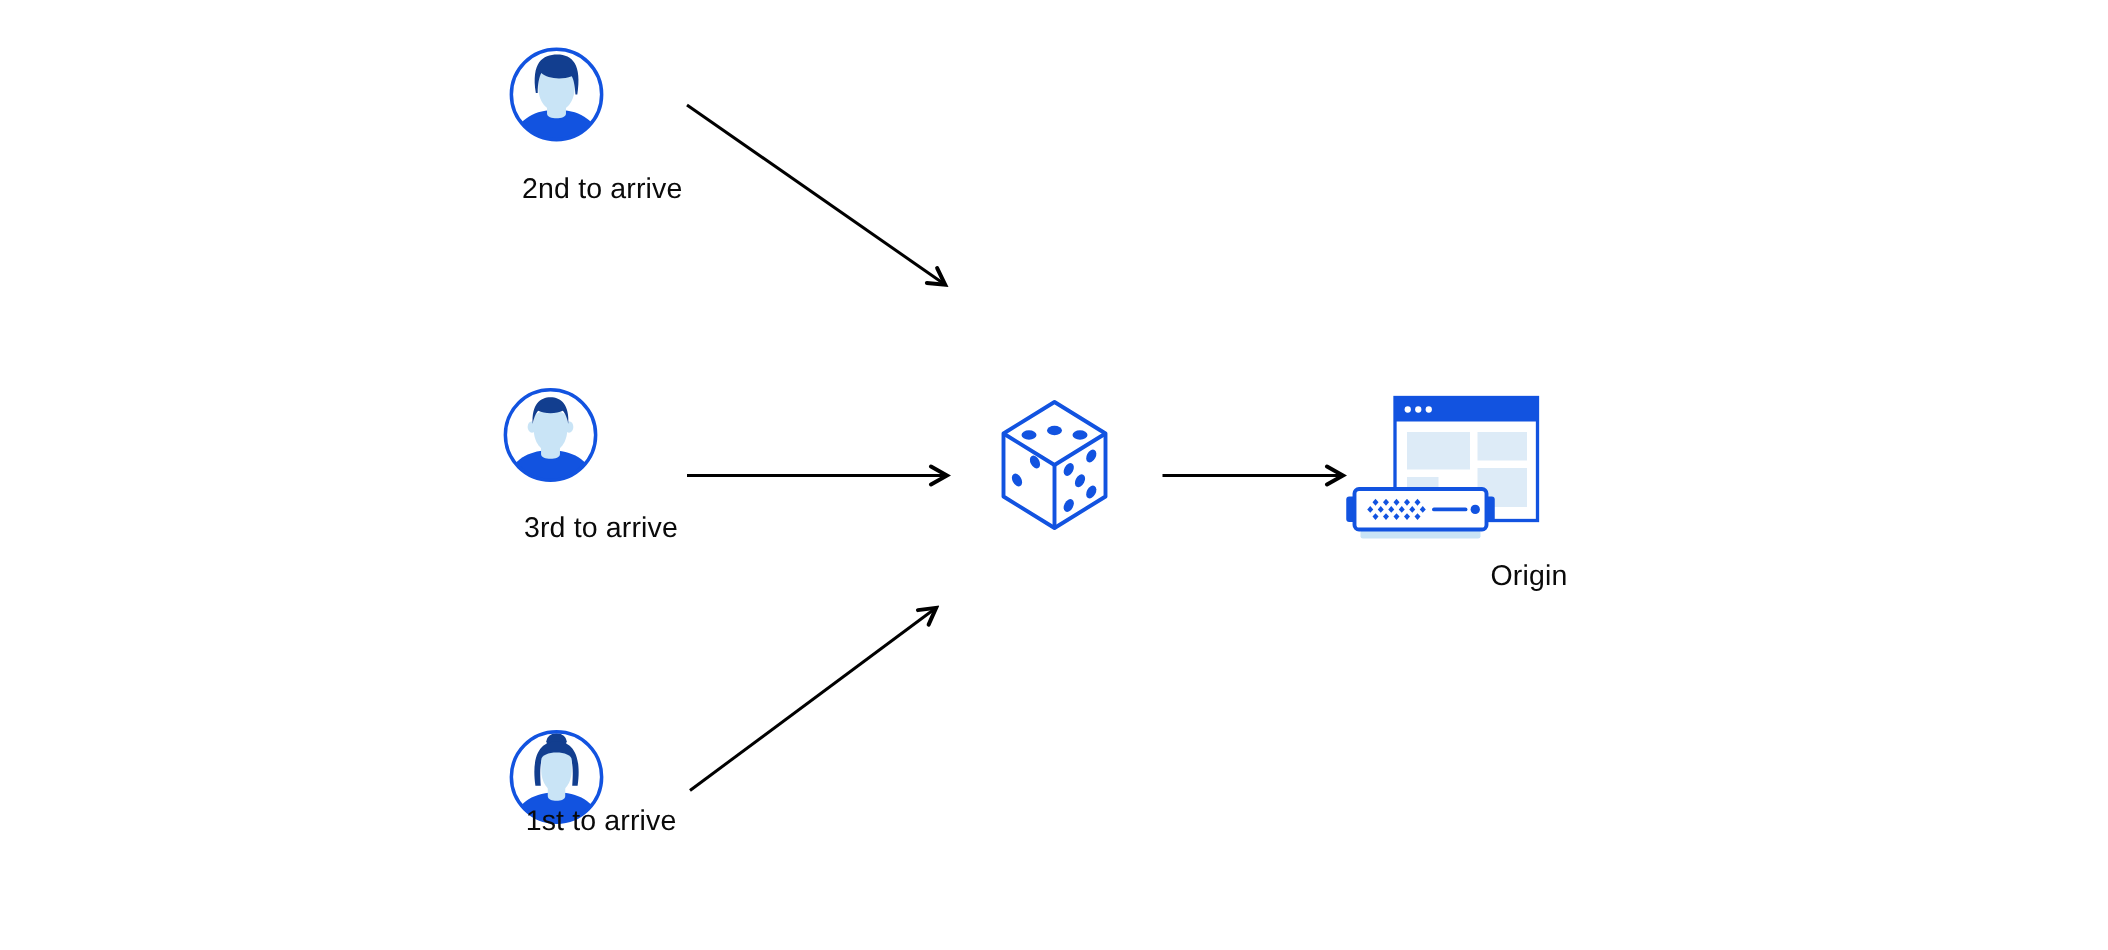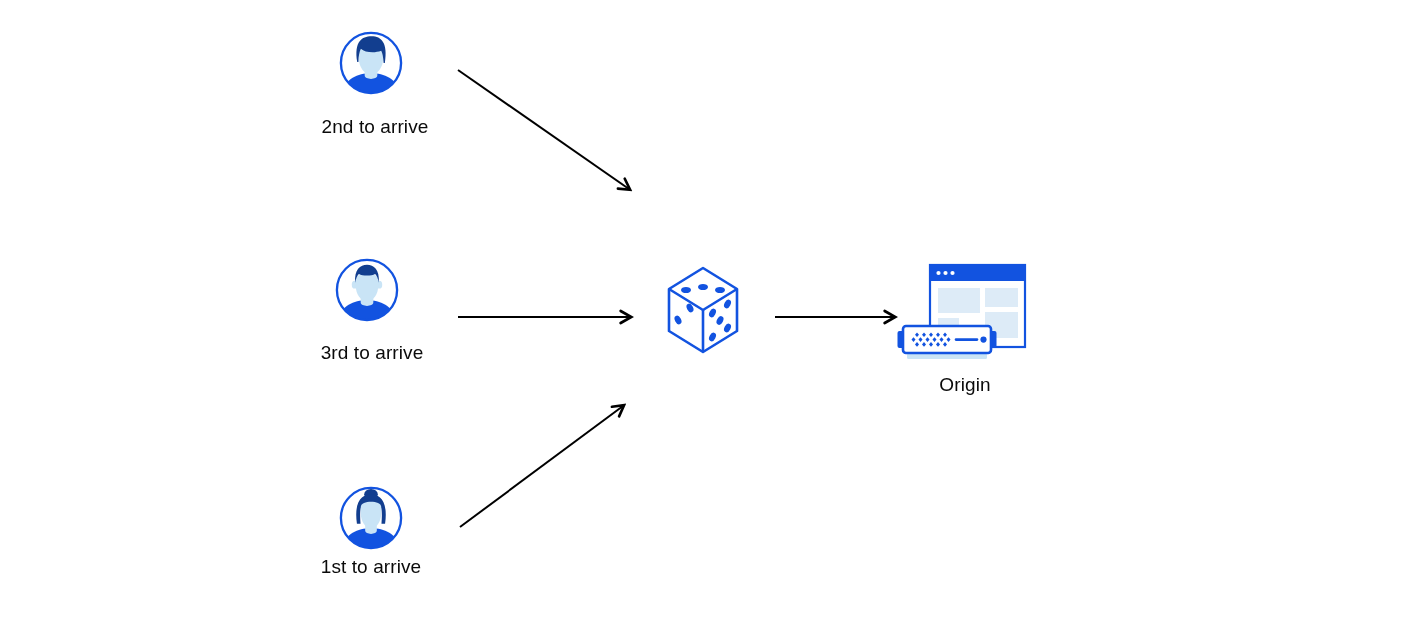--- a/index.html
+++ b/index.html
@@ -17,21 +17,21 @@
   .canvas{
     position:relative;
     width:1405px;height:633px;
     background:var(--page-bg);
     overflow:hidden;
   }
   .abs{position:absolute;}
   .node-label{
     position:absolute;
     width:160px;
-    text-align:center;
+    text-align:right;
     font-size:19px;
     color:var(--label-text);
     letter-spacing:.1px;
   }
   
   .f-white{fill:#ffffff}
   .f-blue{fill:var(--primary-blue)}
   .f-dark{fill:var(--dark-blue)}
   .f-light{fill:var(--light-blue)}
   .f-pale{fill:var(--pale-blue)}
@@ -106,21 +106,21 @@
       <g clip-path="url(#clipC)">
         <path class="f-blue" d="M3 68 C6 51 19 44.5 34 44.5 C49 44.5 62 51 65 68 Z"></path>
         <ellipse class="f-dark" cx="34" cy="9.5" rx="7" ry="5.5"></ellipse>
         <path class="f-light" d="M28 35 L40 35 L40 47 C40 51.5 28 51.5 28 47 Z"></path>
         <path class="f-dark" d="M19.5 40 C16 15 26 9.5 34 9.5 C42 9.5 52 15 48.5 40 L44.8 40 C45.4 31.5 45.3 26.5 44.3 22.8 C39.5 25.5 28.5 25.5 23.7 22.8 C22.7 26.5 22.6 31.5 23.2 40 Z"></path>
         <path class="f-light" d="M23.5 22.5 C23.5 15.5 44.5 15.5 44.5 22.5 L44.5 29 C44.5 38 39.5 44.5 34 44.5 C28.5 44.5 23.5 38 23.5 29 Z"></path>
       </g>
       <circle cx="34" cy="34" r="31" fill="none" class="s-blue" stroke-width="2.4"></circle>
     </svg>
   </div>
-  <div class="node-label" style="left:291px;top:556px">1st to arrive</div>
+  <div class="node-label" style="left:291px;top:537px">1st to arrive</div>
 
   <div class="abs" style="left:665px;top:262px">
     <svg width="76" height="96" viewBox="0 0 76 96">
       <g class="s-blue" fill="#fff" stroke-width="2.6" stroke-linejoin="round">
         <polygon points="38,6 72,27 72,69 38,90 4,69 4,27"></polygon>
         <polyline points="4,27 38,48 72,27" fill="none"></polyline>
         <line x1="38" y1="48" x2="38" y2="90"></line>
       </g>
       <g class="f-blue">
 

